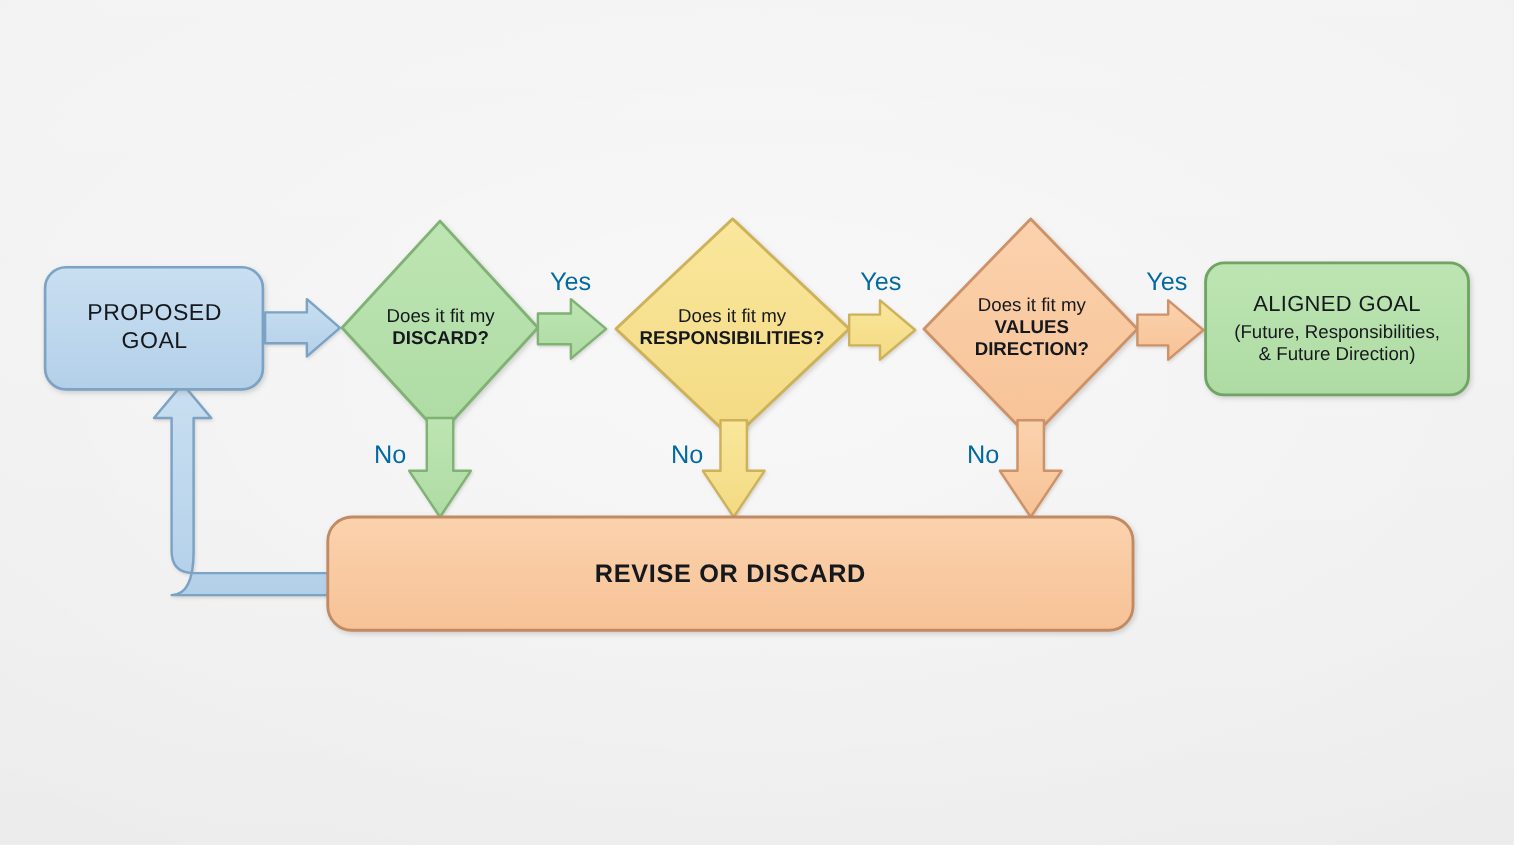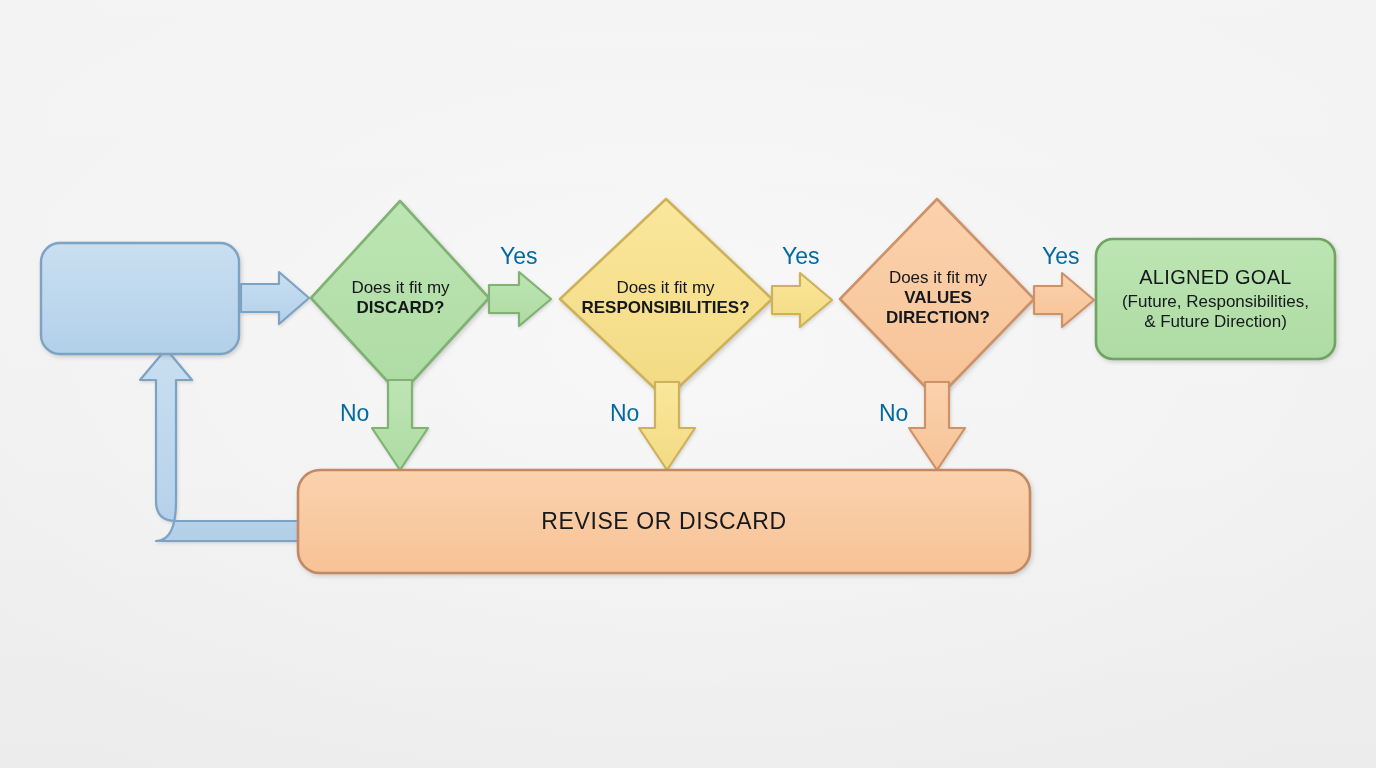--- a/index.html
+++ b/index.html
@@ -71,20 +71,21 @@
   }
   #lbl-aligned .lbl-line.title {
     font-size: 20px;
     letter-spacing: 0.3px;
     margin-bottom: 2px;
   }
   #lbl-revise {
     left: 300px; top: 470px; width: 728px; height: 103px;
     font-size: 23px;
     letter-spacing: 0.6px;
+    font-weight: bold;
   }
 
   .edge-label {
     position: absolute;
     z-index: 4;
     font-size: 23px;
     color: #0369a1;
     pointer-events: none;
     white-space: nowrap;
   }
@@ -258,20 +259,24 @@
 
     <g filter="url(#softShadow)">
       <rect x="1096" y="239" width="239" height="120" rx="17" ry="17" fill="url(#gGreen)" stroke="#6fa463" stroke-width="2.6"></rect>
     </g>
 
     <g filter="url(#softShadow)">
       <rect x="298" y="470" width="732" height="103" rx="22" ry="22" fill="url(#gOrange)" stroke="#c28a63" stroke-width="2.6"></rect>
     </g>
   </svg>
 
+  <div class="node-label" id="lbl-proposed">
+    <span class="lbl-line">PROPOSED</span>
+    <span class="lbl-line">GOAL</span>
+  </div>
 
   <div class="node-label diamond-label" id="lbl-values">
     <span class="lbl-line">Does it fit my</span>
     <span class="lbl-line lbl-strong">DISCARD?</span>
   </div>
 
   <div class="node-label diamond-label" id="lbl-resp">
     <span class="lbl-line">Does it fit my</span>
     <span class="lbl-line lbl-strong">RESPONSIBILITIES?</span>
   </div>

